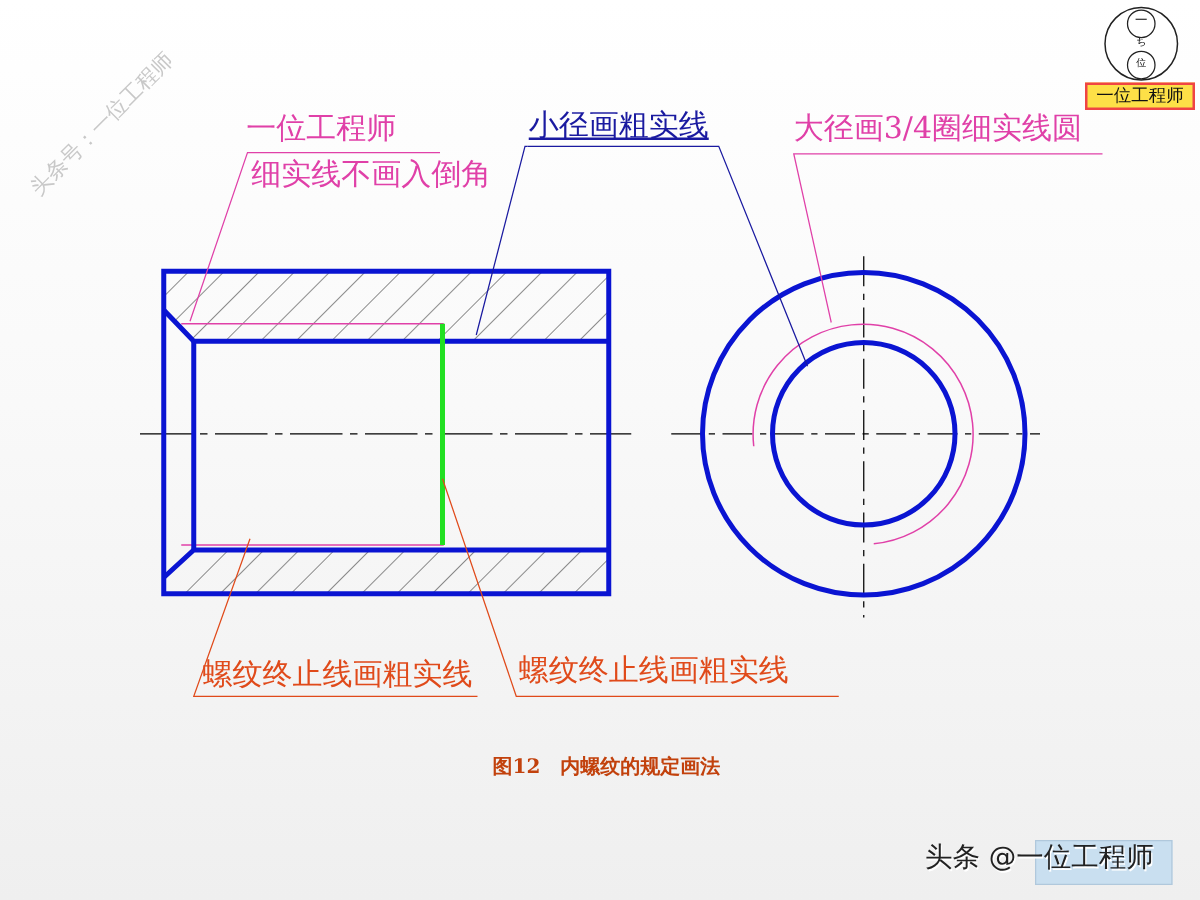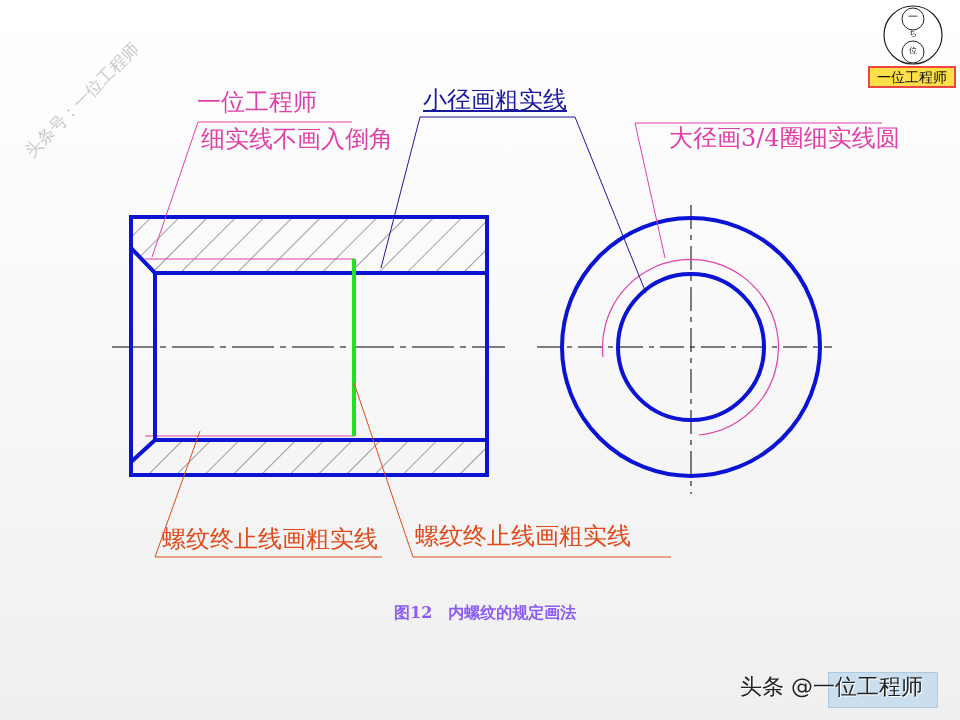--- a/index.html
+++ b/index.html
@@ -6,21 +6,21 @@
   body {
     width:960px; height:720px; position:relative; overflow:hidden;
     background: linear-gradient(#ffffff 0%, #f9f9f9 45%, #efefef 100%);
     font-family: "DejaVu Serif", "Liberation Serif", serif;
   }
   .abs { position:absolute; }
   .label { position:absolute; white-space:nowrap; line-height:1; }
   .pink { color:#e040a8; font-size:24px; }
   .blue { color:#1a1aa0; font-size:24px;text-decoration:underline; }
   .orange { color:#e04a1a; font-size:24px; }
-  .caption { font-size:16px; font-weight:bold; color:#8b5cf6; font-family:"DejaVu Serif", serif; }
+  .caption { font-size:16px; font-weight:bold; color:#c2410c; font-family:"DejaVu Serif", serif; }
   .watermark { color:#c8c8c8; font-size:17px; transform: rotate(-45deg); transform-origin:left top; }
   .footer-wm { font-family:"DejaVu Sans", sans-serif; font-size:22px; color:#222; text-shadow:1px 1px 0 #fff; }
   .logo-box { border:2px solid #ef4444; background:#fde047; font-size:14px; text-align:center; line-height:18px; font-family:"DejaVu Serif", serif; color:#111; }
   svg { position:absolute; left:0; top:0; }
 </style>
 </head>
 <body>
 
 <div class="label watermark" style="left:22px; top:148px;">头条号：一位工程师</div>
 
@@ -85,20 +85,20 @@
 
     <polyline stroke="#e04a1a" points="200,431 155,557 382,557"></polyline>
 
     <polyline stroke="#e04a1a" points="354,383 413,557 671,557"></polyline>
   </g>
 </svg>
 
 <div class="label pink" style="left:197px; top:90px;">一位工程师</div>
 <div class="label pink" style="left:201px; top:127px;">细实线不画入倒角</div>
 <div class="label blue" style="left:423px; top:88px;">小径画粗实线</div>
-<div class="label pink" style="left:669px; top:90px;margin-top:36px;">大径画3/4圈细实线圆</div>
+<div class="label pink" style="left:635px; top:90px;">大径画3/4圈细实线圆</div>
 <div class="label orange" style="left:162px; top:527px;">螺纹终止线画粗实线</div>
 <div class="label orange" style="left:415px; top:524px;">螺纹终止线画粗实线</div>
 
 <div class="label caption" style="left:394px; top:605px;">图12　内螺纹的规定画法</div>
 
 <div class="abs" style="left:828px; top:672px; width:108px; height:34px; background:#c9dff0; border:1px solid #b0c8dc;"></div>
 <div class="label footer-wm" style="left:740px; top:676px;text-align:center;">头条 @一位工程师</div>
 
 </body></html>

